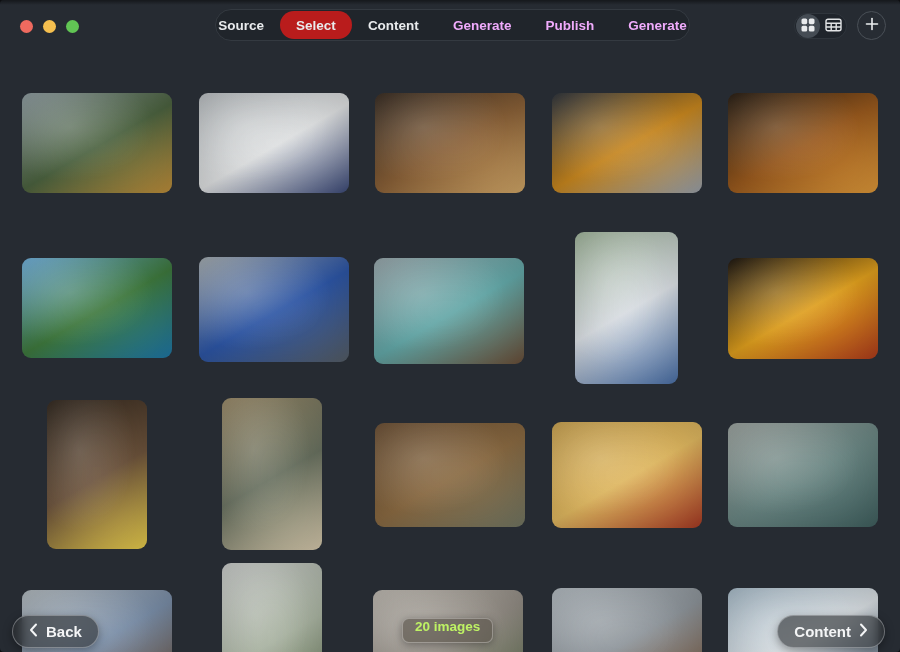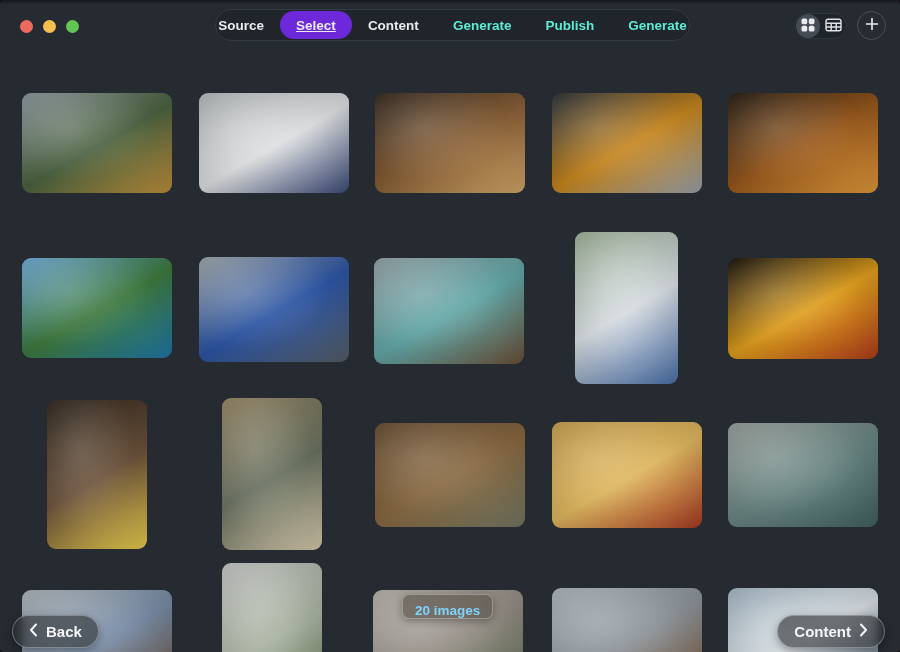--- a/index.html
+++ b/index.html
@@ -10,22 +10,22 @@
   
   .titlebar{position:absolute;top:0;left:0;right:0;height:52px;z-index:6;}
   .traffic-lights{position:absolute;left:20px;top:20px;display:flex;gap:10px;}
   .tl{width:13px;height:13px;border-radius:50%;display:inline-block;}
 
   .step-tabs{position:absolute;left:215px;top:9px;width:475px;height:32px;box-sizing:border-box;
     border-radius:16px;background:#20252b;border:1px solid #343a41;
     display:flex;align-items:center;justify-content:center;}
   .step{border:none;background:transparent;color:#e9ebed;font:600 13.5px "Liberation Sans",sans-serif;
     padding:0 16px;height:28px;border-radius:14px;cursor:pointer;white-space:nowrap;}
-  .step.selected{background:#6d28d9;text-decoration:underline;}
-  .step.disabled{color:#5eead4;}
+  .step.selected{background:#b91c1c;}
+  .step.disabled{color:#f0abfc;}
   .sep{width:1px;height:15px;background:#3d434a;margin:0 1px;}
 
   .view-toggle{position:absolute;right:53px;top:13px;height:26px;box-sizing:border-box;
     border-radius:13px;background:#1f242b;border:1px solid #2f353c;
     display:flex;align-items:center;padding:0 1px;gap:1px;}
   .view-btn{width:24px;height:24px;border-radius:50%;border:none;background:transparent;
     display:flex;align-items:center;justify-content:center;cursor:pointer;}
   .view-btn.selected{background:#454c54;}
 
   .add-button{position:absolute;right:14px;top:11px;width:29px;height:29px;border-radius:50%;
@@ -37,24 +37,24 @@
   .tile{position:absolute;border-radius:9px;box-shadow:inset 0 0 55px rgba(0,0,0,0.20);cursor:pointer;}
 
   
   .nav-pill{position:absolute;top:615px;height:33px;box-sizing:border-box;z-index:8;
     display:flex;align-items:center;gap:8px;padding:0 16px;border-radius:17px;
     background:rgba(44,46,50,0.62);border:1.5px solid rgba(230,232,236,0.35);
     color:#f4f5f6;font:600 15px "Liberation Sans",sans-serif;cursor:pointer;
     box-shadow:0 3px 10px rgba(0,0,0,0.35);-webkit-backdrop-filter:blur(5px);backdrop-filter:blur(5px);}
   .nav-pill.back{left:12px;}
   .nav-pill.next{right:15px;}
-  .count-badge{position:absolute;left:402px;top:594px;height:25px;box-sizing:border-box;z-index:8;
-    display:flex;align-items:flex-end;padding:0 12px;border-radius:7px;
+  .count-badge{position:absolute;left:402px;top:618px;height:25px;box-sizing:border-box;z-index:8;
+    display:flex;align-items:flex-start;padding:0 12px;border-radius:7px;
     background:rgba(86,79,70,0.62);border:1px solid rgba(255,255,255,0.30);
-    color:#7dd3fc;font:700 13.5px "Liberation Sans",sans-serif;
+    color:#bef264;font:700 13.5px "Liberation Sans",sans-serif;
     box-shadow:0 2px 8px rgba(0,0,0,0.35);-webkit-backdrop-filter:blur(4px);backdrop-filter:blur(4px);}
   .chev{display:block;}
 </style>
 </head>
 <body>
 
 <div class="window">
 
   <div class="photo-grid">
       <div class="tile" title="Couple posing on a forest trail with the Taipei 101 skyline behind" style="left: 22px; top: 93px; width: 150px; height: 100px; background-image: radial-gradient(at 32% 34%, rgba(255, 255, 255, 0.18), rgba(255, 255, 255, 0) 58%), linear-gradient(150deg, rgb(141, 155, 160) 0%, rgb(76, 99, 64) 52%, rgb(192, 144, 59) 100%);"></div>

